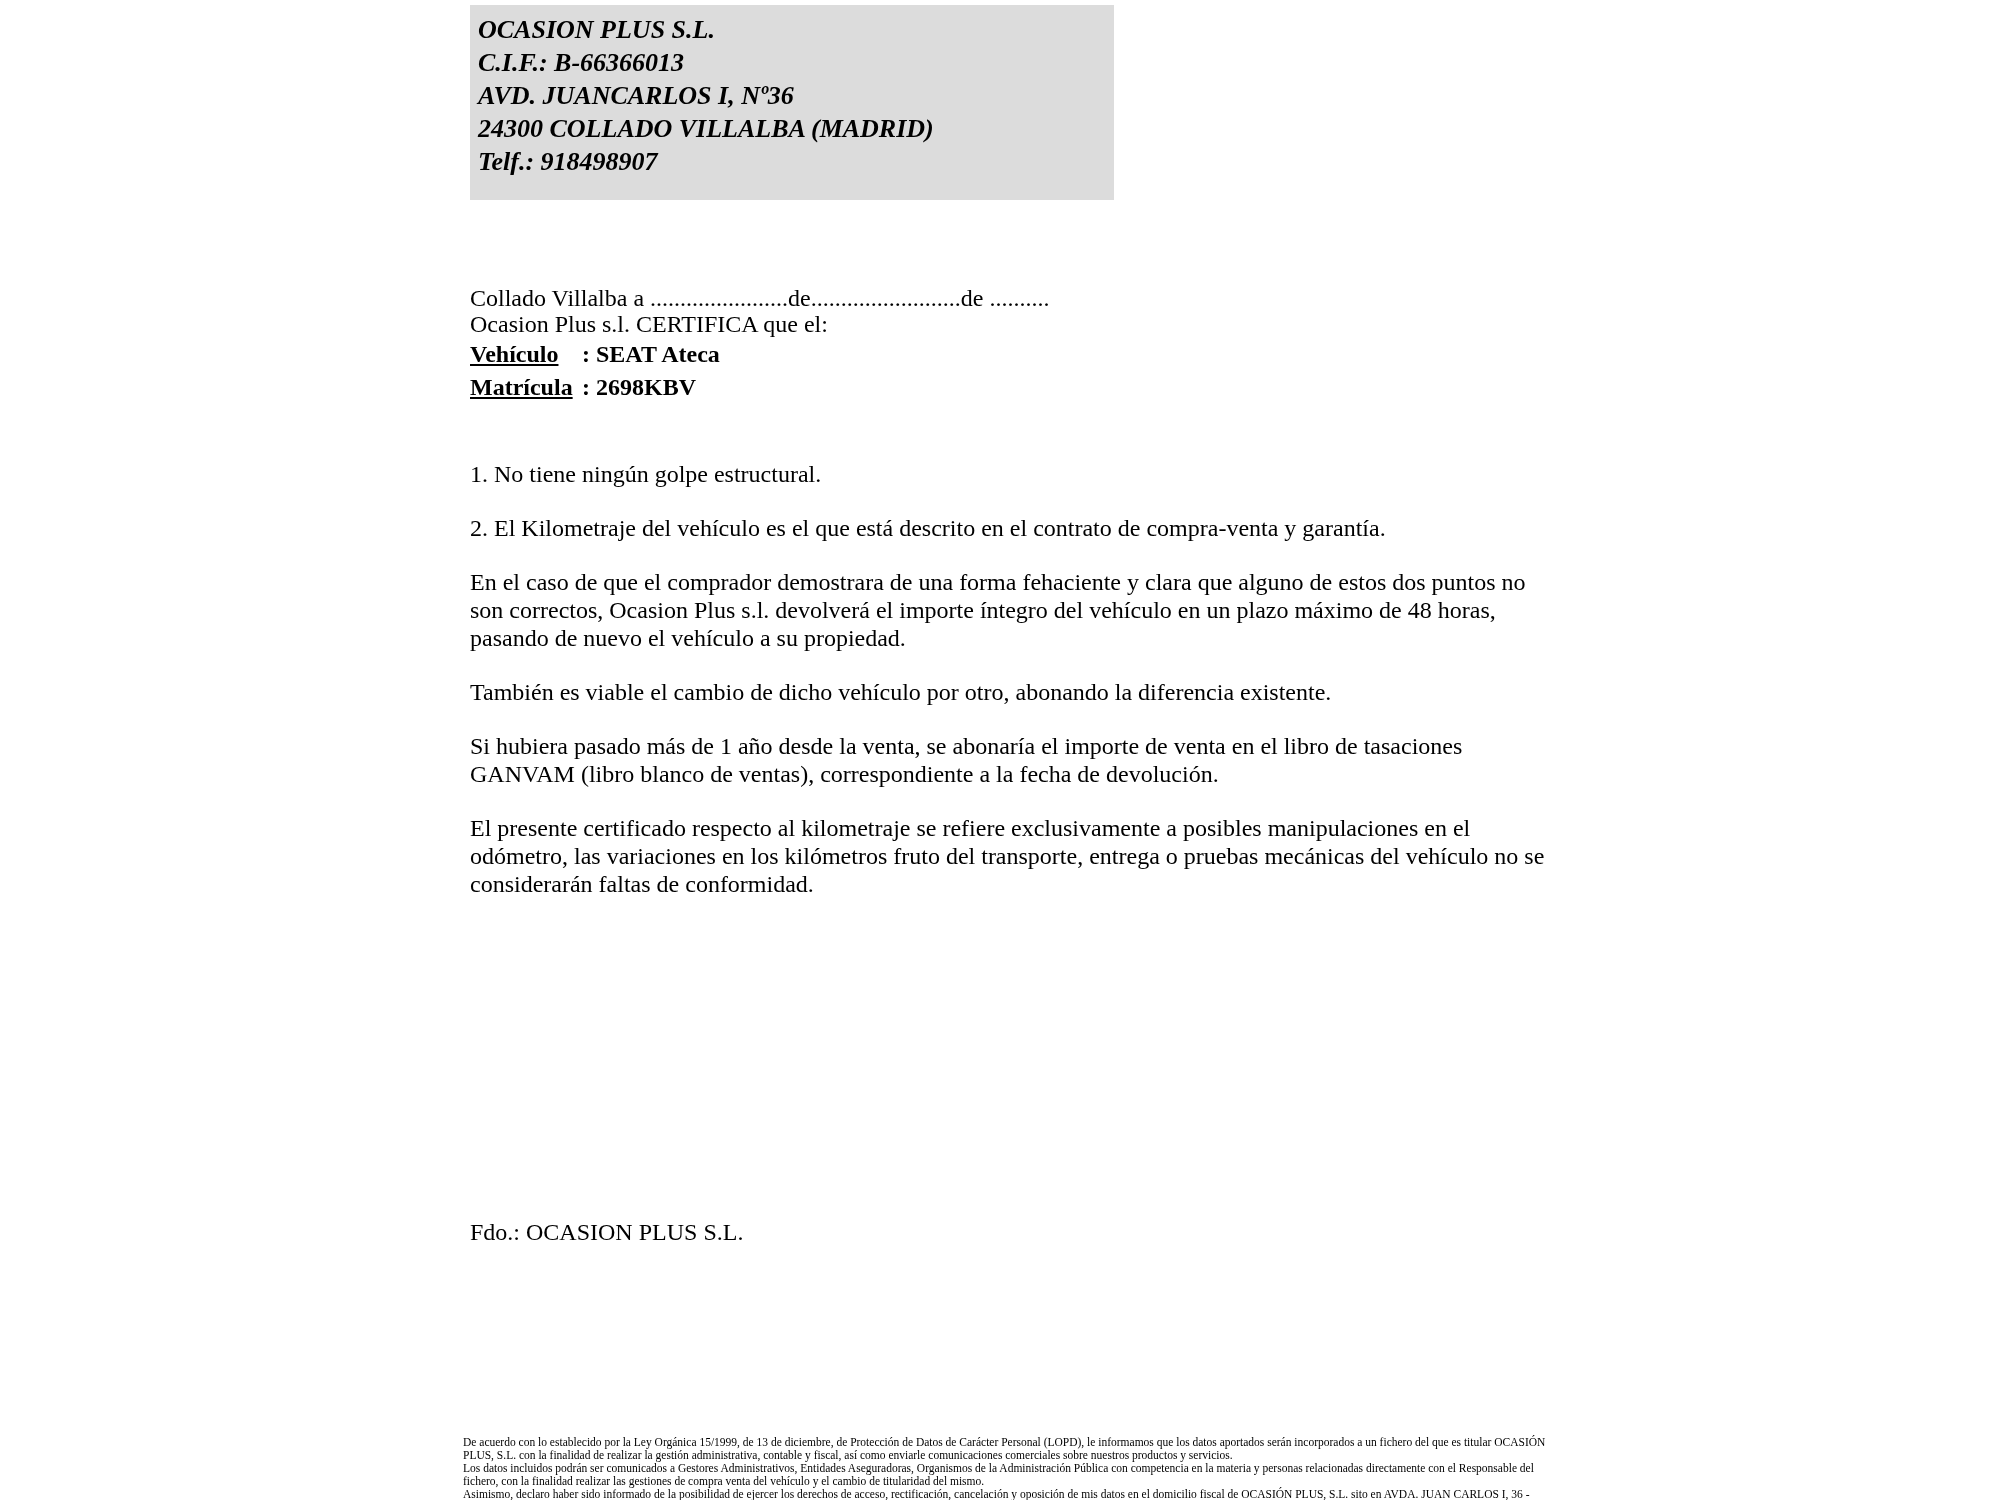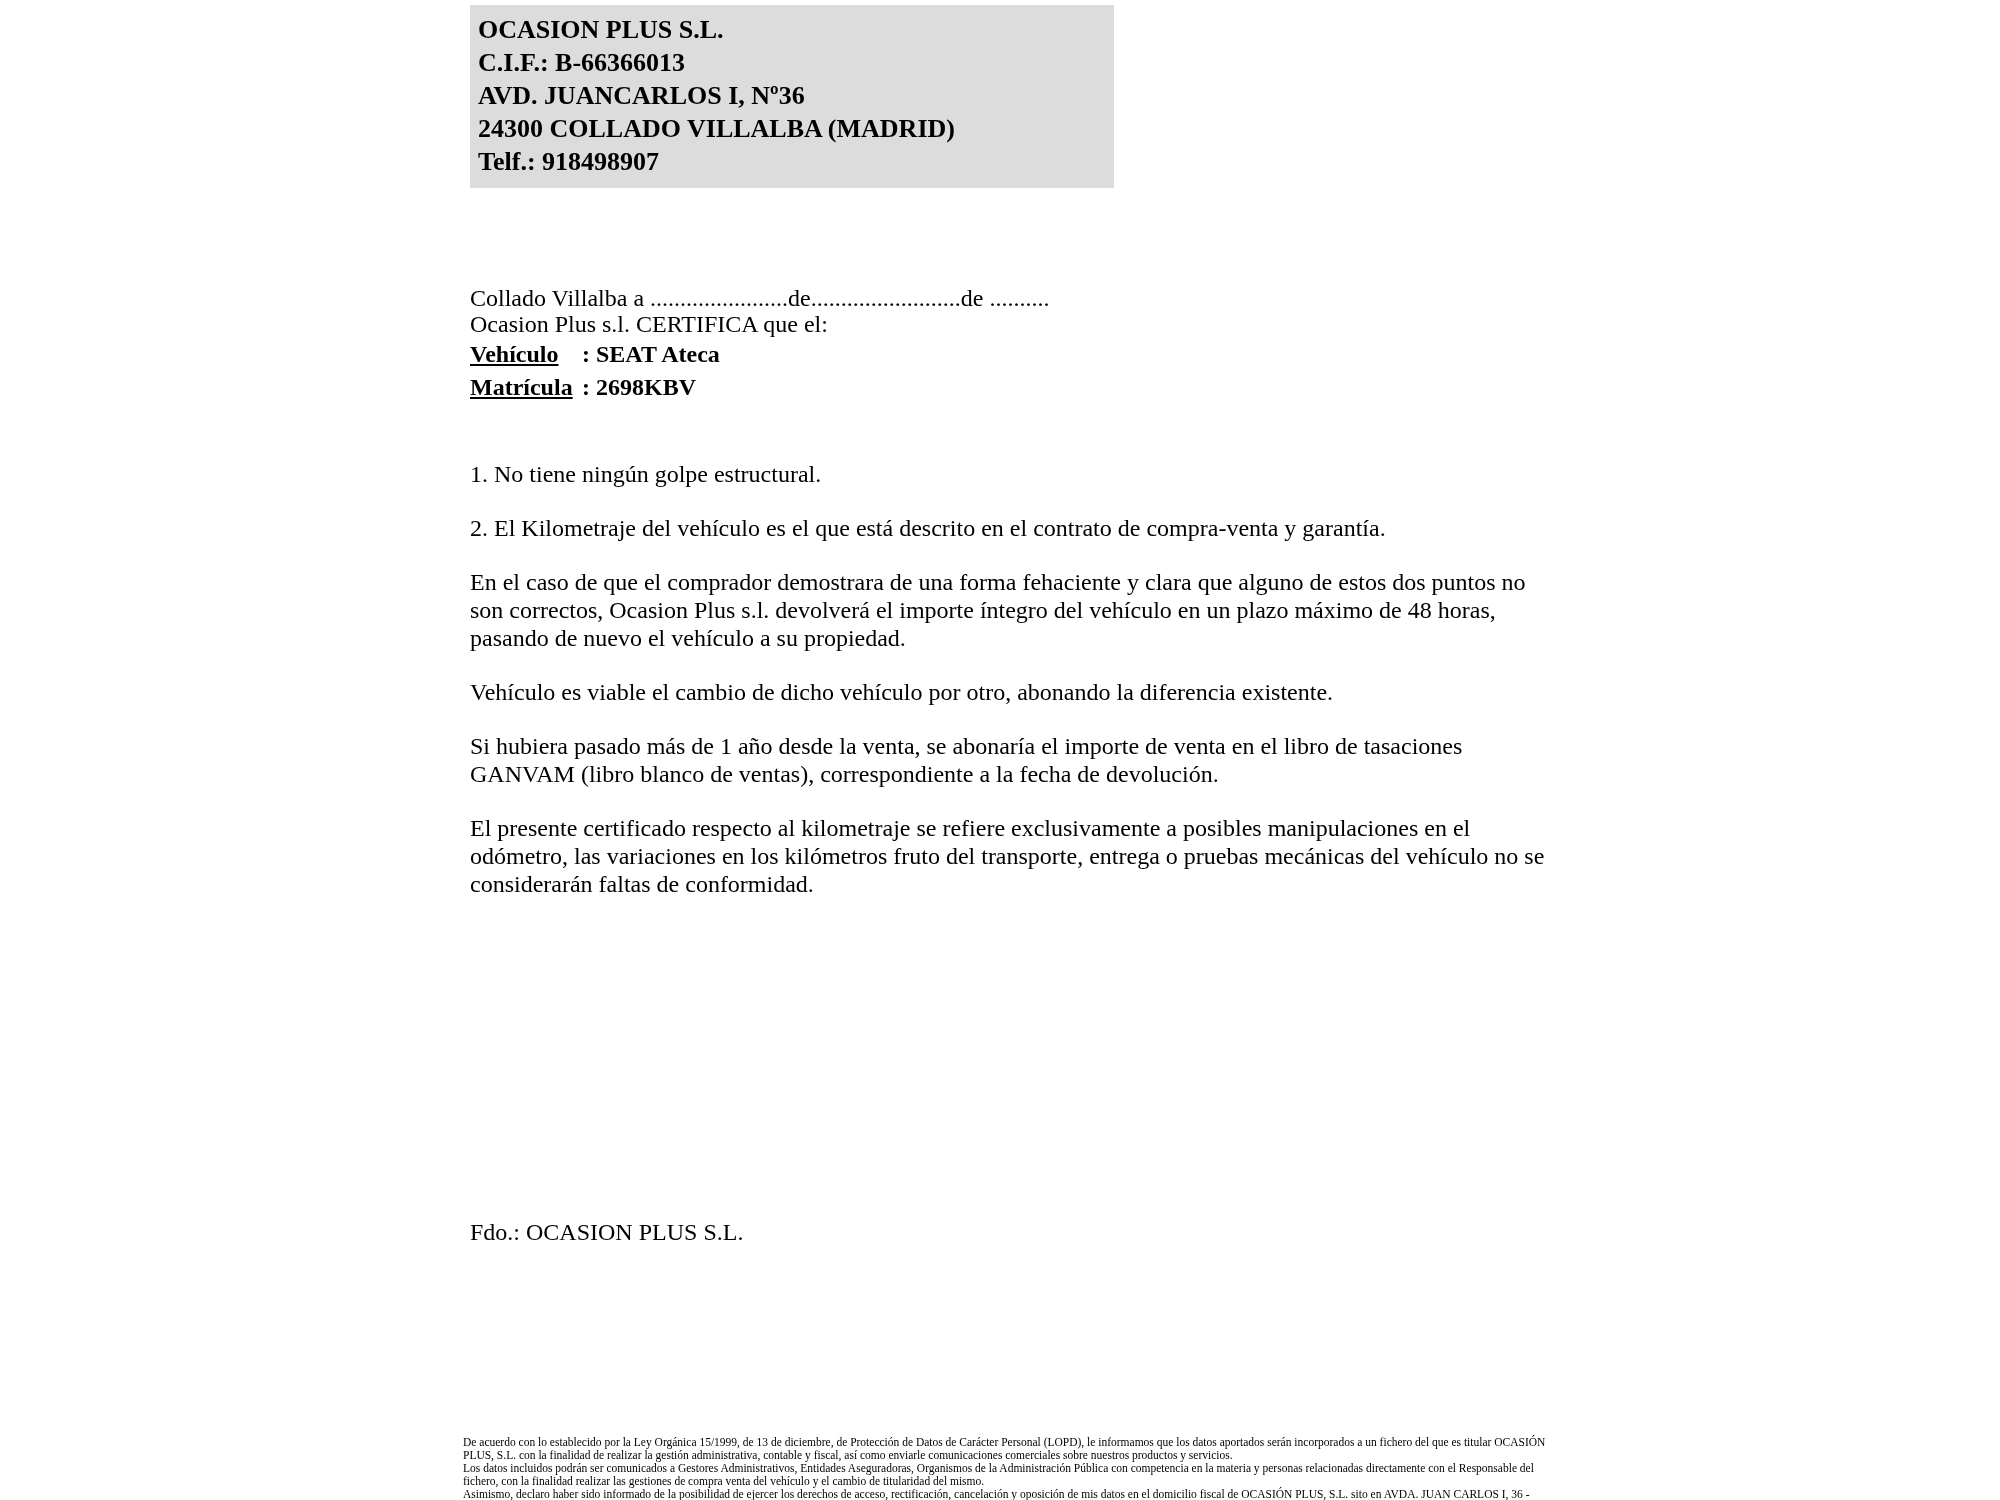--- a/index.html
+++ b/index.html
@@ -15,24 +15,25 @@
     color: #000000;
     font-family: "Liberation Serif", "DejaVu Serif", serif;
     overflow: hidden;
   }
   .letterhead {
     position: absolute;
     left: 470px;
     top: 5px;
     width: 628px;
     background: #dcdcdc;
-    padding: 8px 8px 10px 8px;
+    padding: 8px 8px 22px 8px;
     font-weight: bold;
     font-size: 26px;
     line-height: 33px;
+    font-style: italic;
   }
   .date-line {
     position: absolute;
     left: 470px;
     top: 240px;
     width: 1075px;
     font-size: 24px;
     line-height: 28px;
     margin-top: 44px;
   }
@@ -96,21 +97,21 @@
     </div>
 
     <div class="field-row">
       <span class="field-label"><span class="underlined">Matrícula</span></span><span>: 2698KBV</span>
     </div>
 
     <p class="point-1">1. No tiene ningún golpe estructural.</p>
     <p class="point-2">2. El Kilometraje del vehículo es el que está descrito en el contrato de compra-venta y garantía.</p>
 
     <p class="para para-1">En el caso de que el comprador demostrara de una forma fehaciente y clara que alguno de estos dos puntos no son correctos, Ocasion Plus s.l. devolverá el importe íntegro del vehículo en un plazo máximo de 48 horas, pasando de nuevo el vehículo a su propiedad.</p>
-    <p class="para">Vehículo es viable el cambio de dicho vehículo por otro, abonando la diferencia existente.</p>
+    <p class="para">También es viable el cambio de dicho vehículo por otro, abonando la diferencia existente.</p>
     <p class="para">Si hubiera pasado más de 1 año desde la venta, se abonaría el importe de venta en el libro de tasaciones GANVAM (libro blanco de ventas), correspondiente a la fecha de devolución.</p>
     <p class="para">El presente certificado respecto al kilometraje se refiere exclusivamente a posibles manipulaciones en el odómetro, las variaciones en los kilómetros fruto del transporte, entrega o pruebas mecánicas del vehículo no se considerarán faltas de conformidad.</p>
   </div>
 
   <div class="signature">Fdo.: OCASION PLUS S.L.</div>
 
   <div class="legal">
     <p>De acuerdo con lo establecido por la Ley Orgánica 15/1999, de 13 de diciembre, de Protección de Datos de Carácter Personal (LOPD), le informamos que los datos aportados serán incorporados a un fichero del que es titular OCASIÓN PLUS, S.L. con la finalidad de realizar la gestión administrativa, contable y fiscal, así como enviarle comunicaciones comerciales sobre nuestros productos y servicios.</p>
     <p>Los datos incluidos podrán ser comunicados a Gestores Administrativos, Entidades Aseguradoras, Organismos de la Administración Pública con competencia en la materia y personas relacionadas directamente con el Responsable del fichero, con la finalidad realizar las gestiones de compra venta del vehículo y el cambio de titularidad del mismo.</p>
     <p>Asimismo, declaro haber sido informado de la posibilidad de ejercer los derechos de acceso, rectificación, cancelación y oposición de mis datos en el domicilio fiscal de OCASIÓN PLUS, S.L. sito en AVDA. JUAN CARLOS I, 36 - 28400 COLLADO VILLALBA - MADRID. Inscrita en el Registro Mercantil de Madrid Tomo:150, Inscripción:1, Hoja:M 511731</p>

